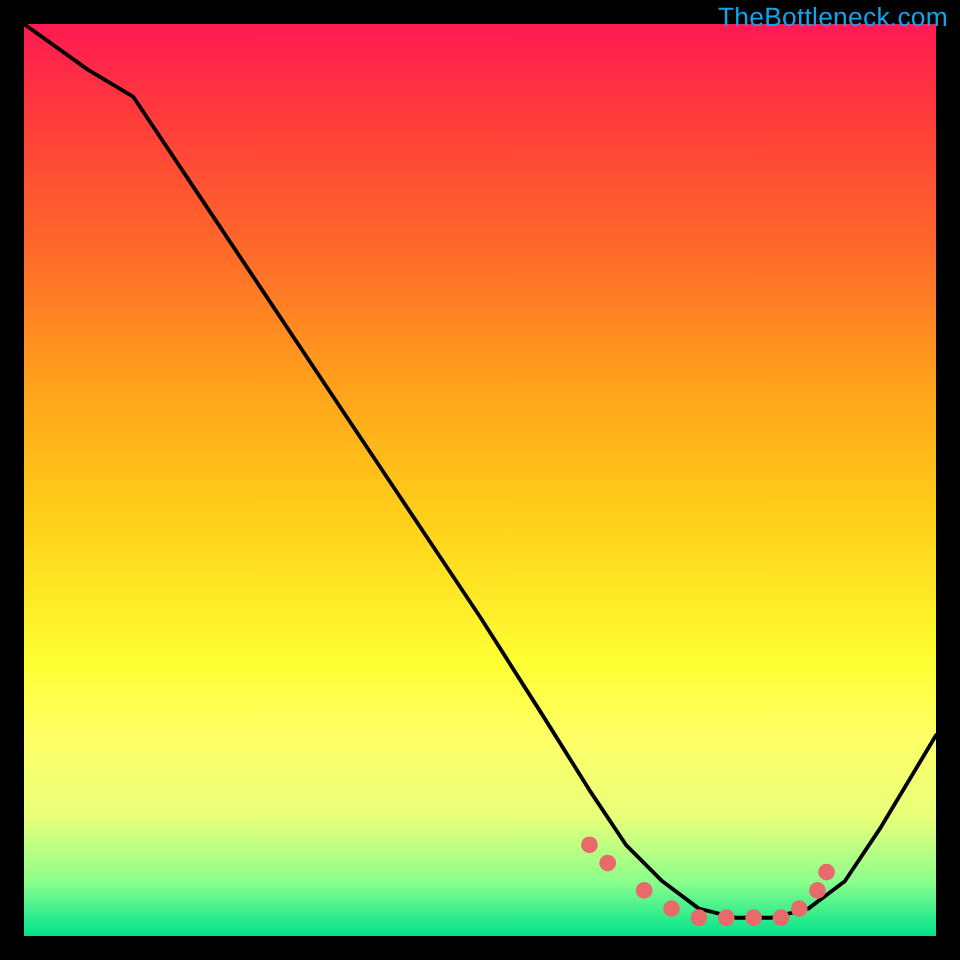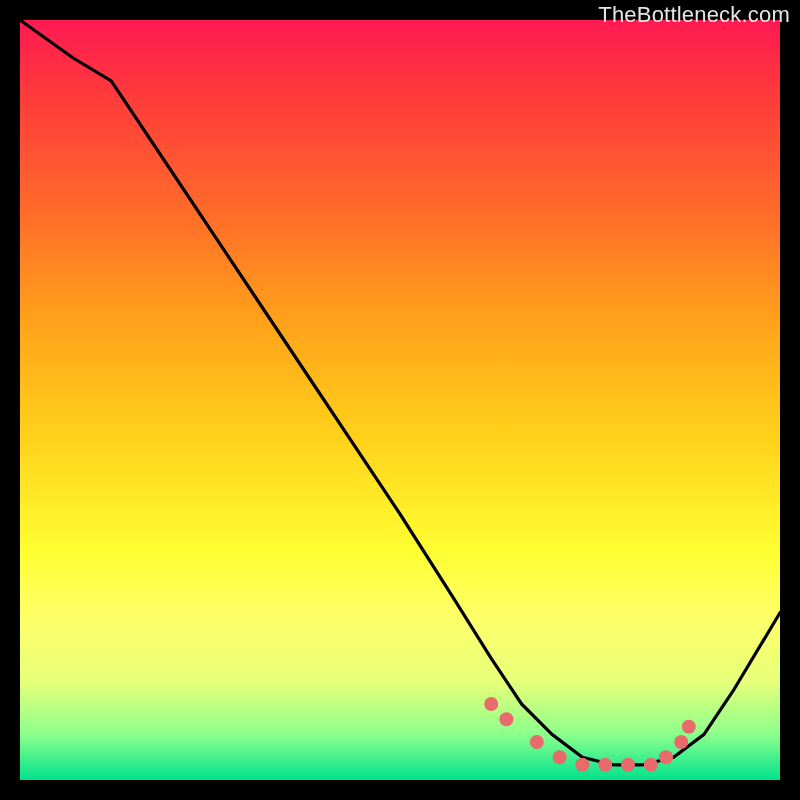--- a/index.html
+++ b/index.html
@@ -28,21 +28,21 @@
       #ffff66 78%,
       #e8ff7a 87%,
       #8cff8c 94%,
       #00e28c 100%
     );
   }
   .watermark {
     position: absolute;
     top: 2px;
     right: 10px;
-    color: #e5e5e5;
+    color: #0ea5e9;
     font-size: 22px;
     font-weight: 500;
     letter-spacing: 0.2px;
   }
   svg.overlay {
     position: absolute;
     left: 20px;
     top: 20px;
     width: 760px;
     height: 760px;

